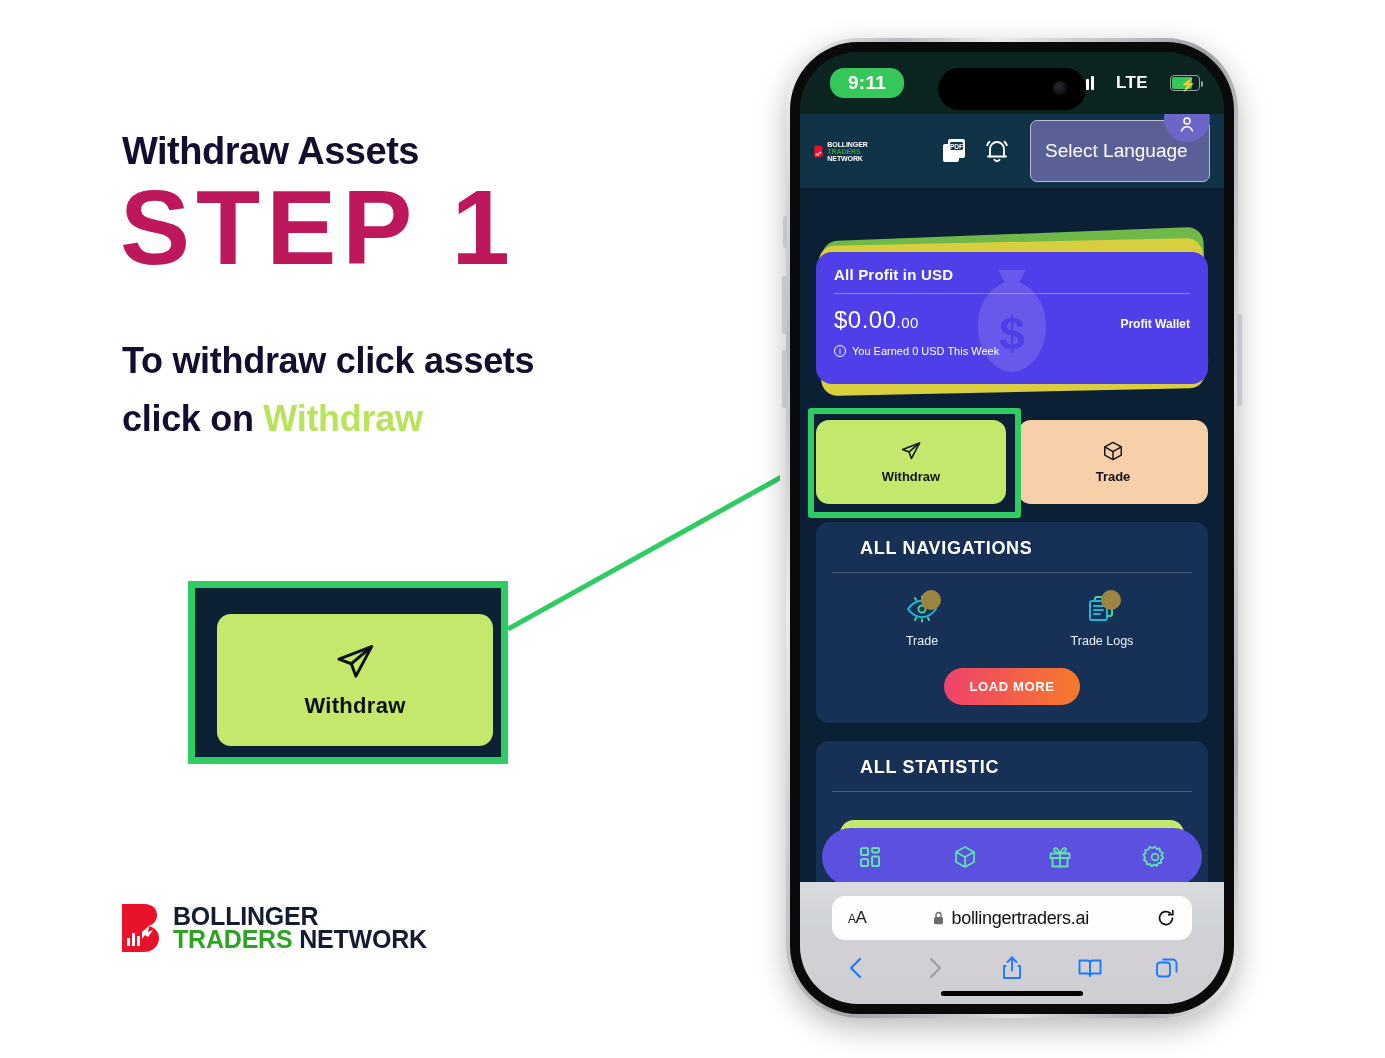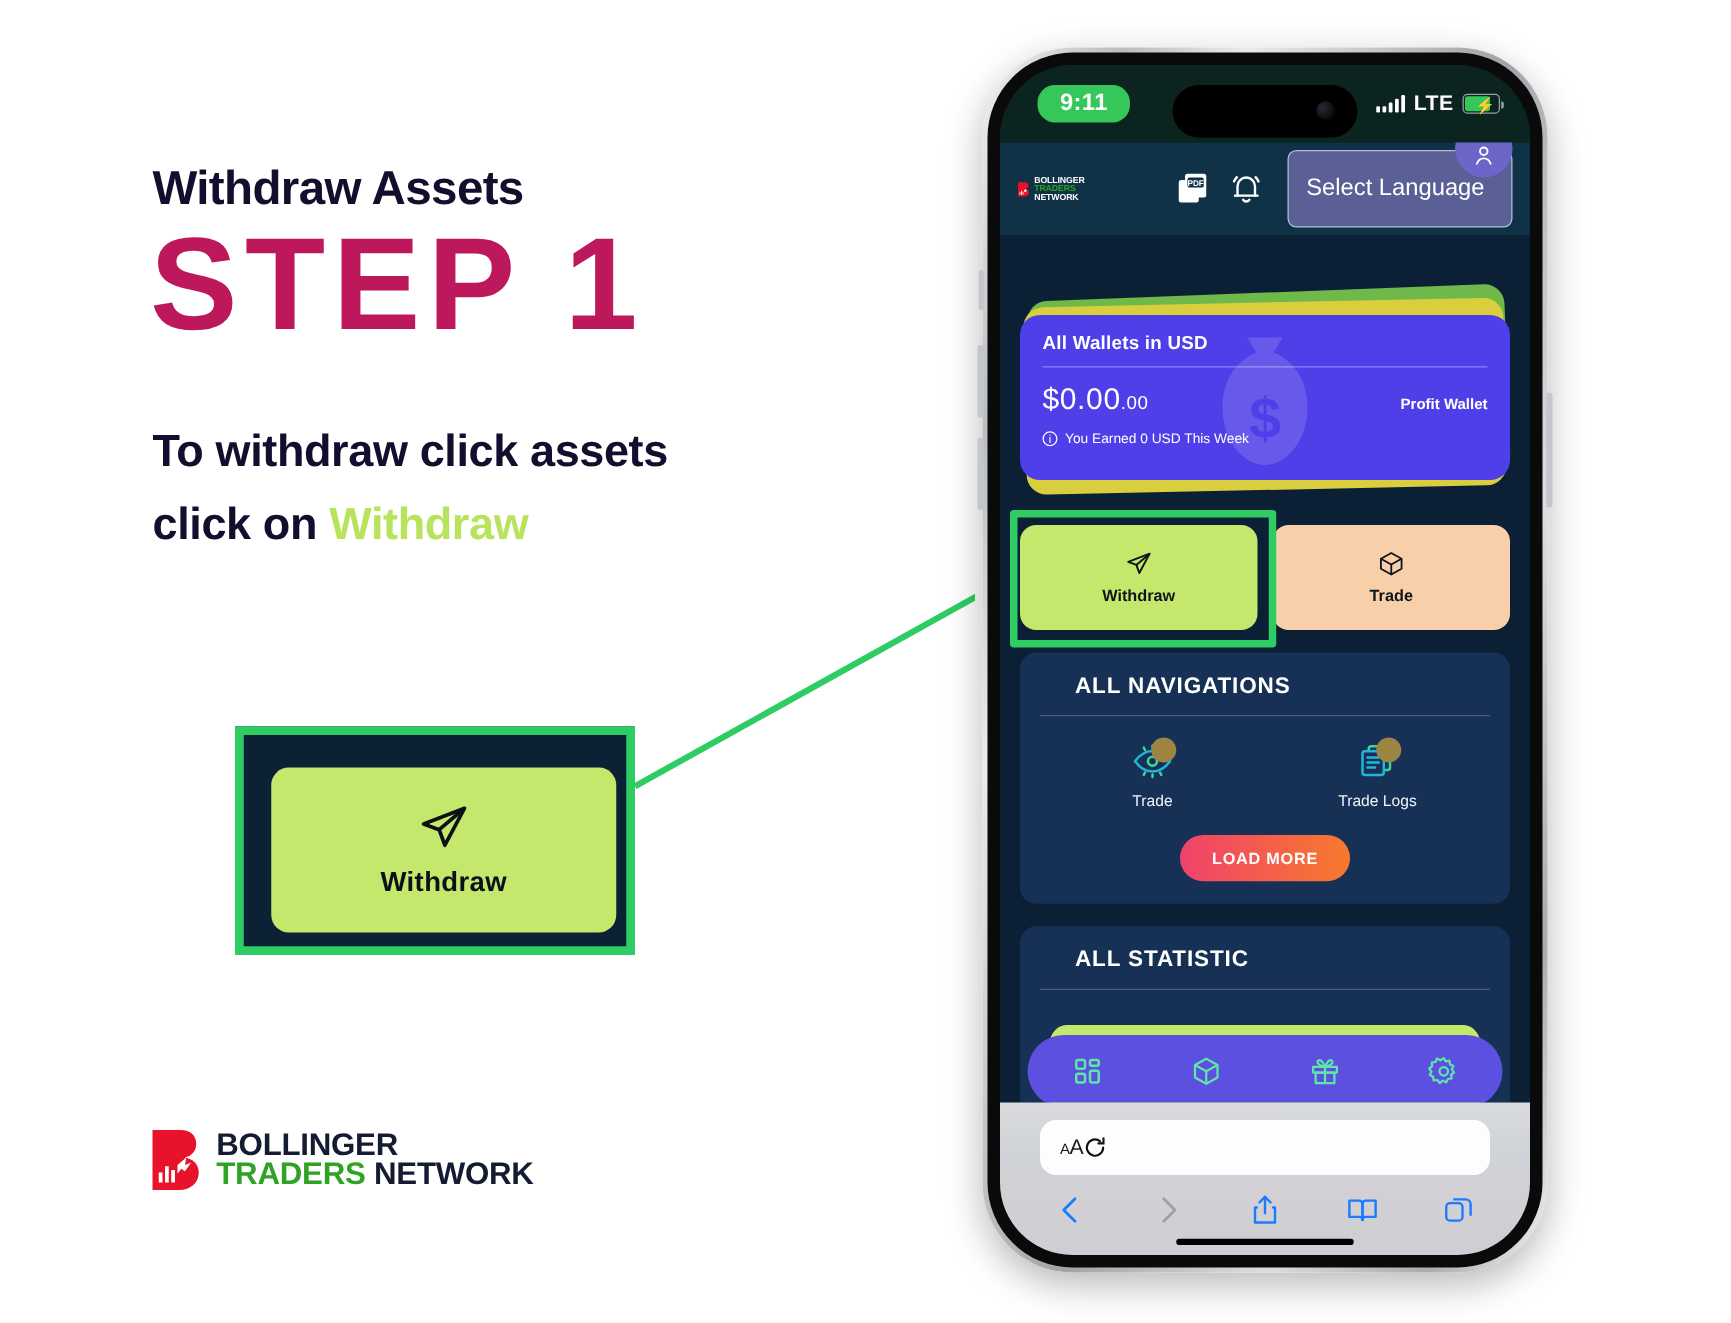--- a/index.html
+++ b/index.html
@@ -84,21 +84,21 @@
   
   .statusbar {
     position:absolute; left:0; top:0; width:100%; height:62px;
     background:#0C2420; display:flex; align-items:center;
     padding:0 24px; z-index:6;
   }
   .clock-pill {
     background:#35C759; color:#ffffff; font-size:19px; font-weight:bold;
     padding:4px 18px; border-radius:14px; margin-left:6px; letter-spacing:0.3px;
   }
-  .status-right { margin-left:auto; display:flex; align-items:center; gap:7px; }
+  .status-right { margin-left:auto; display:flex; align-items:center; gap:22px; }
   .sig { display:flex; align-items:flex-end; gap:2px; height:14px; }
   .sig i { display:block; width:3px; background:#fff; border-radius:1px; }
   .lte { color:#fff; font-size:17px; font-weight:bold; letter-spacing:0.4px; }
   .battery {
     width:30px; height:16px; border:1.6px solid #9aa0a6; border-radius:4px;
     position:relative; display:flex; align-items:center;
   }
   .battery::after{ content:""; position:absolute; right:-4px; top:4.5px; width:2.5px; height:6px; background:#9aa0a6; border-radius:0 2px 2px 0; }
   .battery i { position:absolute; left:1.4px; top:1.4px; bottom:1.4px; width:20px; background:#35C759; border-radius:2px; }
   .bolt { position:absolute; left:9px; top:1px; color:#0b2034; font-size:13px; font-weight:bold; z-index:2; }
@@ -361,21 +361,21 @@
       <div class="app-body">
 
         <div class="wallet-stack">
           <div class="card-back-green"></div>
           <div class="card-back-yellow"></div>
           <div class="card-front">
             <svg class="moneybag" width="96" height="110" viewBox="0 0 96 110" fill="#ffffff">
               <path d="M34 4h28l-7 12c14 6 27 20 27 44 0 28-18 46-34 46S14 88 14 60c0-24 13-38 27-44L34 4Z"></path>
               <text x="48" y="84" font-size="46" font-weight="bold" fill="#4E3FE8" text-anchor="middle" font-family="Liberation Sans, sans-serif">$</text>
             </svg>
-            <div class="wc-title">All Wallets in USD</div>
+            <div class="wc-title">All Profit in USD</div>
             <div class="wc-rule"></div>
             <div class="wc-row">
               <div class="wc-amount">
                 <span>$0.00</span><small>.00</small>
               </div>
               <div class="wc-wallet">Profit Wallet</div>
             </div>
             <div class="wc-note">
               <span class="info-c">i</span>
               <span>You Earned 0 USD This Week</span>
@@ -466,20 +466,27 @@
             </div>
           </div>
         </div>
       </div>
 
       <div class="safari">
         <div class="urlbar">
           <div class="aa">
             <small>A</small><span>A</span>
           </div>
+          <div class="url-mid">
+            <svg class="lock" viewBox="0 0 11 14" fill="#6b6b6f">
+              <rect x="1" y="6" width="9" height="7.2" rx="1.6"></rect>
+              <path d="M3 6V4a2.5 2.5 0 0 1 5 0v2" fill="none" stroke="#6b6b6f" stroke-width="1.4"></path>
+            </svg>
+            <span class="url-text">bollingertraders.ai</span>
+          </div>
           <svg class="reload" viewBox="0 0 20 20" fill="none" stroke="#111" stroke-width="1.7" stroke-linecap="round">
             <path d="M16.5 10a6.5 6.5 0 1 1-2.4-5"></path>
               <path d="M16.8 2.6v4.1h-4.1"></path>
           </svg>
         </div>
         <div class="safari-tools">
           <svg class="st-ico" viewBox="0 0 26 26" fill="none" stroke="#1a7bff" stroke-width="2.2" stroke-linecap="round" stroke-linejoin="round">
             <path d="M16 4 7 13l9 9"></path>
           </svg>
           <svg class="st-ico" viewBox="0 0 26 26" fill="none" stroke="#9aa0a6" stroke-width="2.2" stroke-linecap="round" stroke-linejoin="round">

